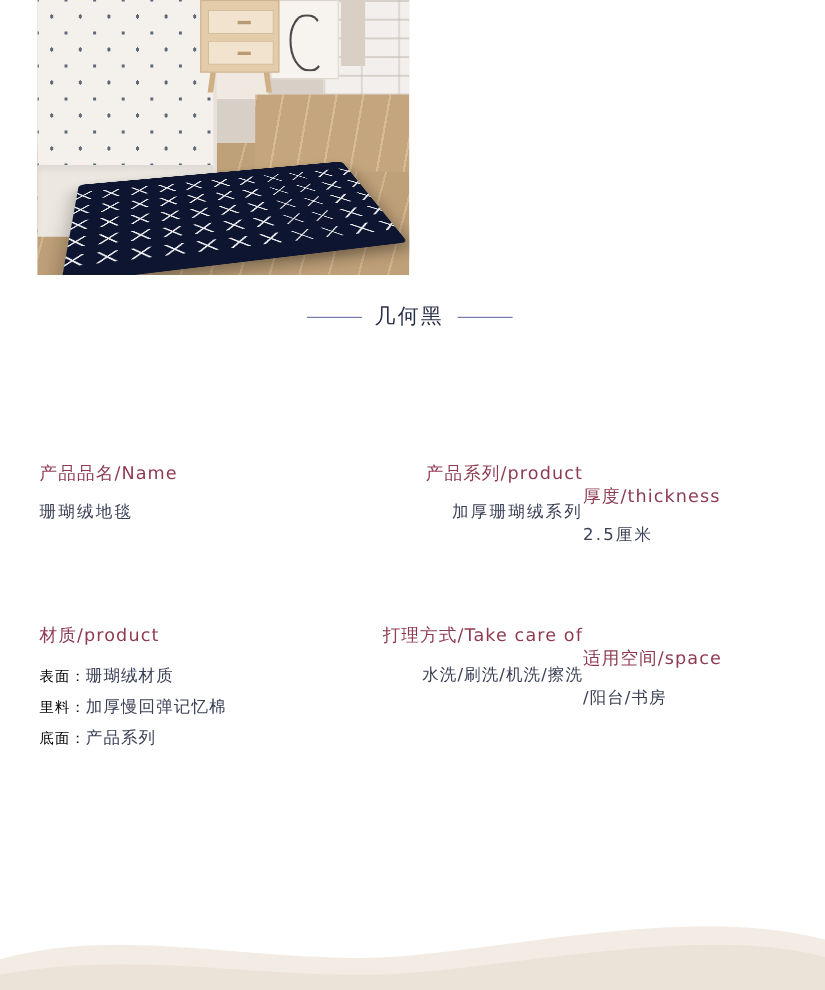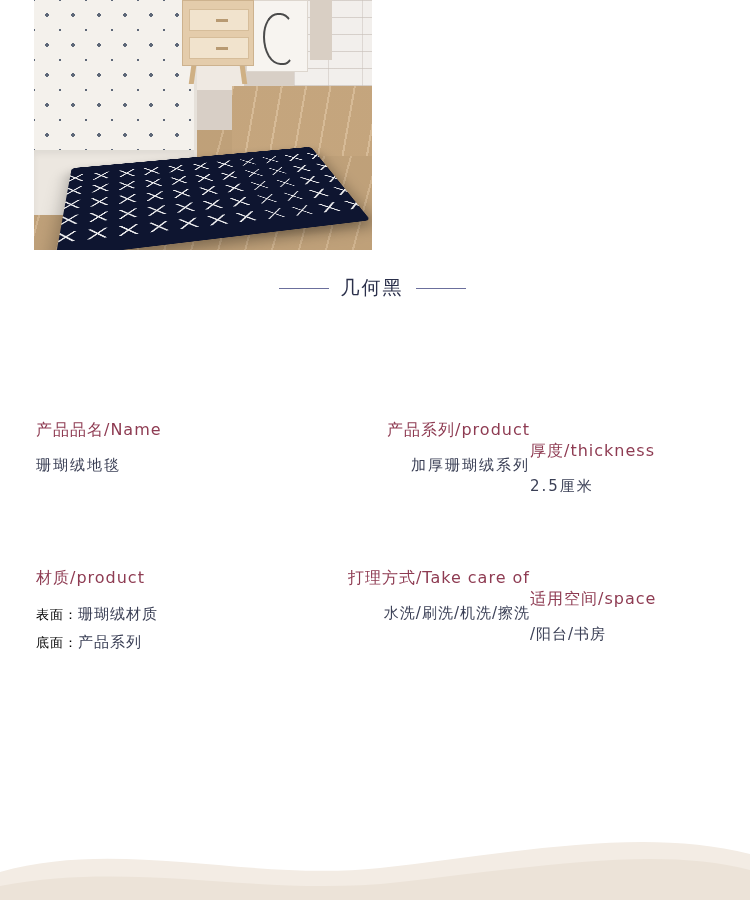--- a/index.html
+++ b/index.html
@@ -349,20 +349,23 @@
       </div>
     </div>
 
     <div class="spec-row row2">
       <div class="col c1">
         <div class="spec-title">材质/product</div>
         <div class="kv">
           <span class="k">表面：</span><span>珊瑚绒材质</span>
         </div>
         <div class="kv">
+          <span class="k">里料：</span><span>加厚慢回弹记忆棉</span>
+        </div>
+        <div class="kv">
           <span class="k">底面：</span><span>产品系列</span>
         </div>
       </div>
       <div class="col c2">
         <div class="spec-title">打理方式/Take care of</div>
         <div class="spec-value small">水洗/刷洗/机洗/擦洗</div>
       </div>
       <div class="col c3">
         <div class="spec-title">适用空间/space</div>
         <div class="spec-value small">/阳台/书房</div>

